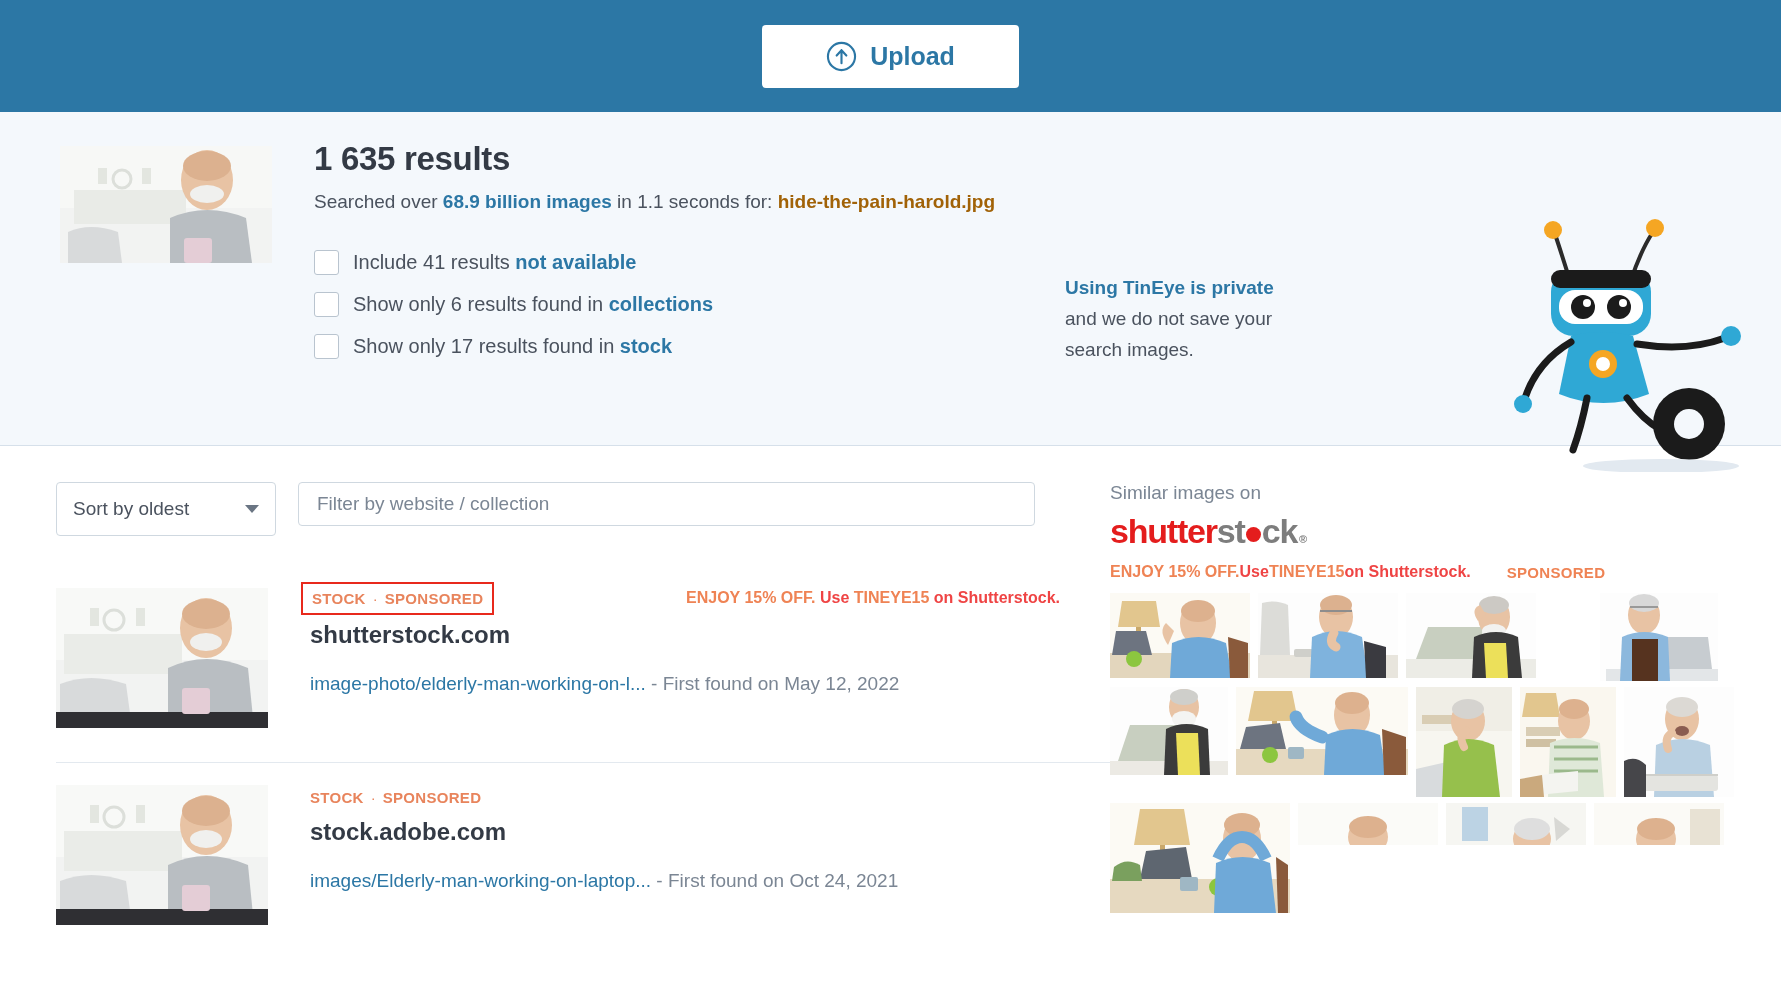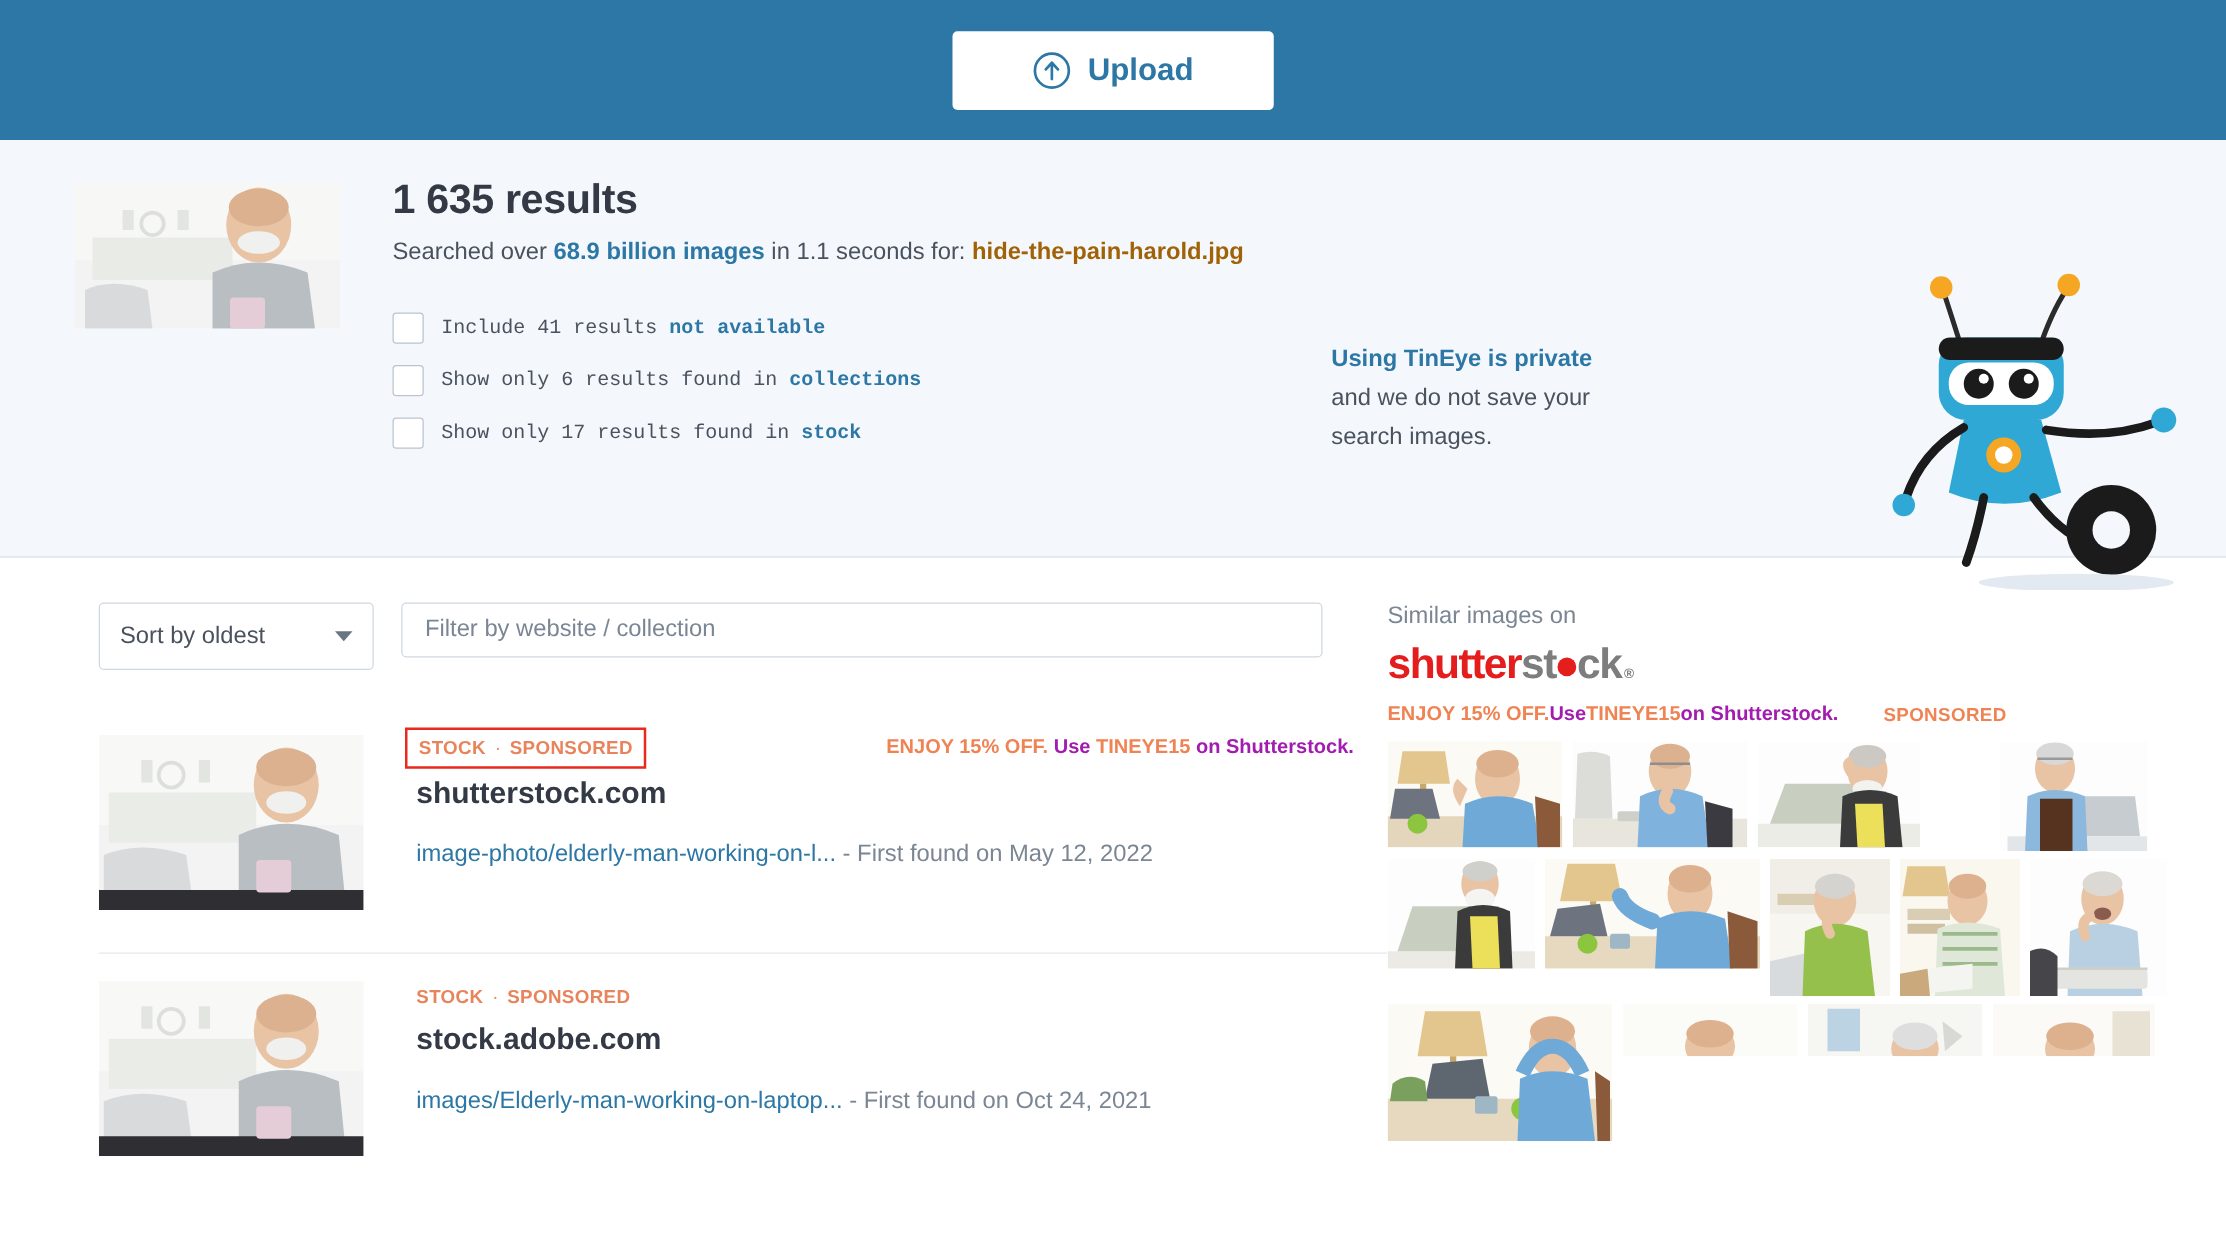--- a/index.html
+++ b/index.html
@@ -99,21 +99,21 @@
     height: 42px;
     cursor: pointer;
   }
   .cb-box {
     width: 25px; height: 25px;
     border: 1px solid #b9c4cf;
     border-radius: 3px;
     background: #fff;
     flex: none;
   }
-  .cb-text { font-size: 16px; color: #4a525e; font-family: Liberation Mono, monospace; }
+  .cb-text { font-size: 20px; color: #4a525e; }
 
   .privacy {
     position: absolute;
     left: 1065px;
     top: 160px;
     width: 240px;
     font-size: 19px;
     line-height: 31px;
     color: #4a525e;
   }
@@ -122,21 +122,21 @@
   .robot-wrap {
     position: absolute;
     right: 0px;
     top: 100px;
     width: 270px;
     height: 260px;
   }
 
   
   .content { display: flex; height: 542px; }
-  .left-col { width: 1110px; padding-left: 79px; padding-top: 36px; position: relative; }
+  .left-col { width: 1110px; padding-left: 56px; padding-top: 36px; position: relative; }
 
   .controls { display: flex; gap: 22px; }
   .sort-select {
     width: 220px; height: 54px;
     border: 1px solid #cfd8e0;
     border-radius: 4px;
     background: #fff;
     display: flex;
     align-items: center;
     padding: 0 16px;
@@ -193,21 +193,21 @@
     margin-top: -3px;
   }
   .promo-inline {
     position: absolute;
     left: 376px;
     top: 1px;
     font-size: 16px;
     white-space: nowrap;
   }
   .promo-orange { color: #ef8354; font-weight: bold; }
-  .promo-dark { color: #a21caf; font-weight: bold; }
+  .promo-dark { color: #ef4444; font-weight: bold; }
   .site-name {
     font-size: 24px;
     font-weight: bold;
     color: #333a45;
     margin-top: 9px;
   }
   .path-line { margin-top: 24px; font-size: 19px; }
   .path-link { color: #2c77a5; font-weight: normal; }
   .found-date { color: #7b8694; }
 

